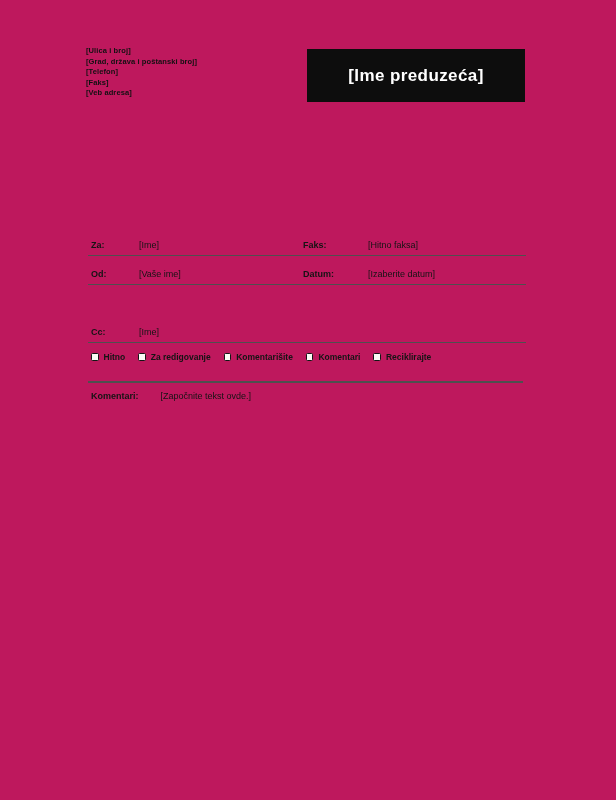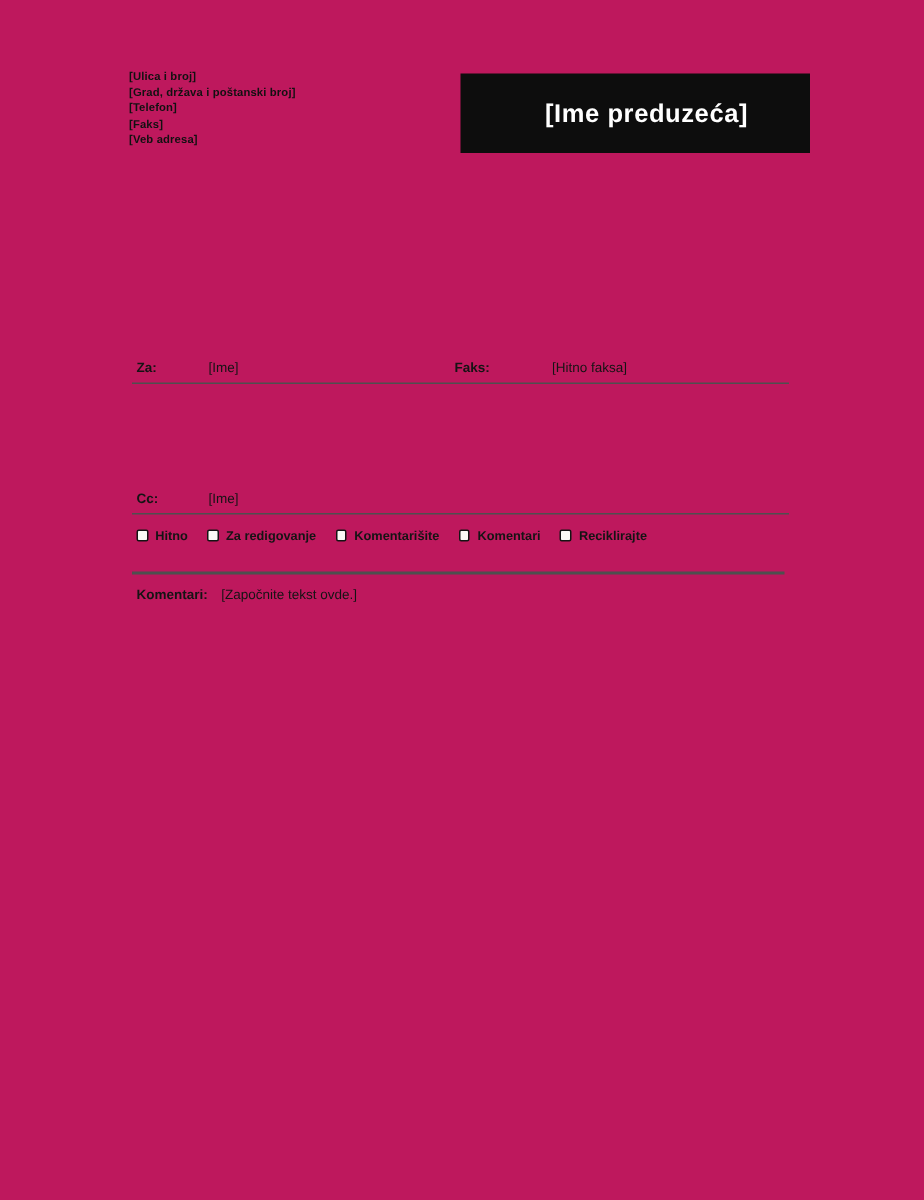--- a/index.html
+++ b/index.html
@@ -29,21 +29,20 @@
 
   
   .company-box {
     position: absolute;
     left: 307px; top: 49px;
     width: 218px; height: 53px;
     background: #0d0d0d;
     display: flex;
     align-items: center;
     justify-content: center;
-    padding-left: 15px;
   }
   .company-box span {
     color: #ffffff;
     font-size: 17px;
     font-weight: bold;
     letter-spacing: 0.4px;
   }
 
   
   .doc-title {
@@ -110,21 +109,21 @@
     left: 88px; top: 381px;
     width: 435px; height: 1.5px;
     background: #4f4f4f;
   }
   .comments-row {
     position: absolute;
     left: 91px; top: 391px;
     font-size: 9px;
     line-height: 11px;
   }
-  .comments-label { font-weight: bold; margin-right: 9px; }
+  .comments-label { font-weight: bold; margin-right: 22px; }
 </style>
 </head>
 <body>
 
 <div class="page">
 
   <div class="address">
     <div>[Ulica i broj]</div>
     <div>[Grad, država i poštanski broj]</div>
     <div>[Telefon]</div>
@@ -135,20 +134,26 @@
   <div class="company-box">
     <span>[Ime preduzeća]</span>
   </div>
 
 
   <div class="field-row" style="top:224px">
     <span class="field-label">Za:</span>
     <span class="field-value">[Ime]</span>
     <span class="field-label-2">Faks:</span>
     <span class="field-value-2">[Hitno faksa]</span>
+  </div>
+  <div class="field-row" style="top:253px">
+    <span class="field-label">Od:</span>
+    <span class="field-value">[Vaše ime]</span>
+    <span class="field-label-2">Datum:</span>
+    <span class="field-value-2">[Izaberite datum]</span>
   </div>
   <div class="field-row" style="top:311px">
     <span class="field-label">Cc:</span>
     <span class="field-value">[Ime]</span>
     <span class="field-label-2"></span>
     <span class="field-value-2"></span>
   </div>
 
   <div class="check-row">
     <div class="check-item">

